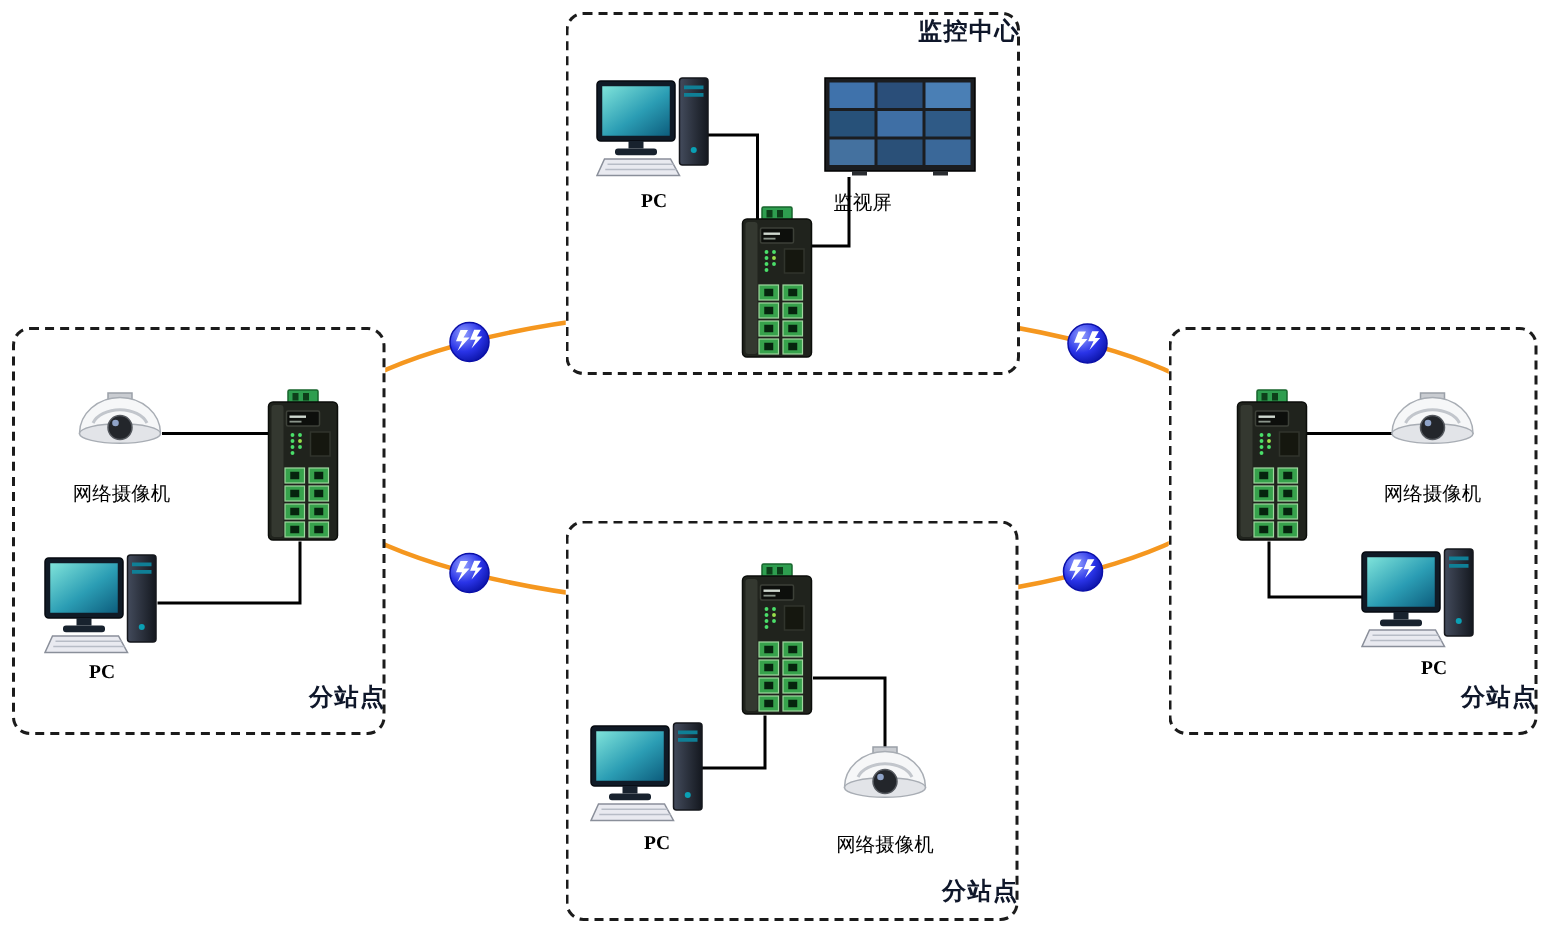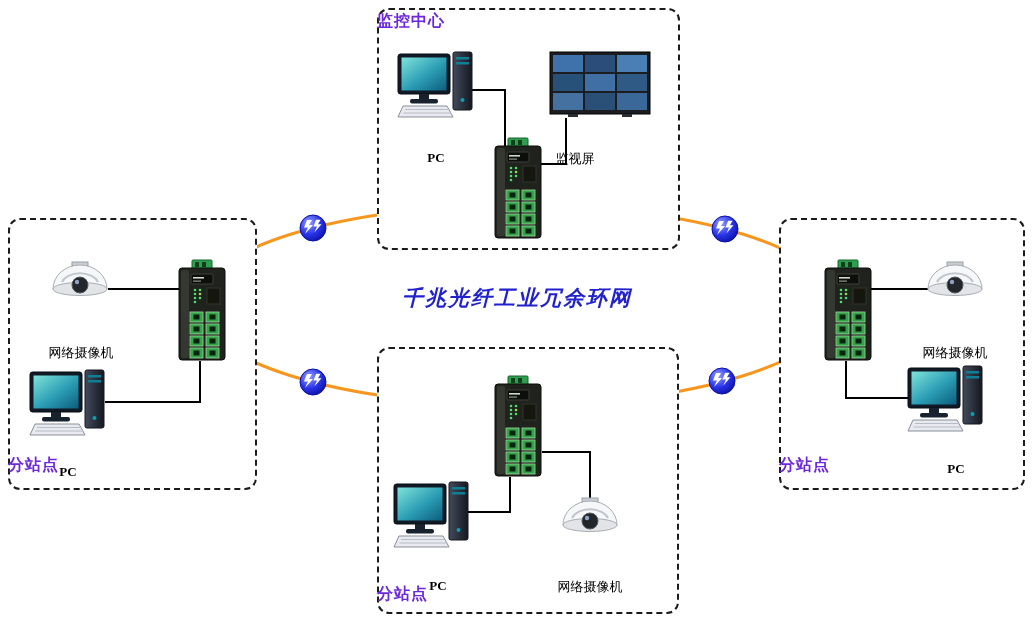--- a/index.html
+++ b/index.html
@@ -4,23 +4,23 @@
 <style>
   html,body{margin:0;padding:0;background:#fff;}
   .canvas{position:relative;width:1033px;height:624px;background:#fff;overflow:hidden;
           font-family:"Liberation Serif",serif;}
   .layer{position:absolute;left:0;top:0;}
   .ring-layer{z-index:0;}
   .site-box{position:absolute;box-sizing:border-box;border:2px dashed #1b1b1b;
             border-radius:12px;background:#fff;z-index:1;}
   .device-layer{z-index:2;}
   .lbl{position:absolute;z-index:3;text-align:center;color:#000;font-size:13px;
-       font-family:"Liberation Serif",serif;margin-top:24px;}
+       font-family:"Liberation Serif",serif;}
   .pc-lbl{font-weight:bold;}
-  .site-label{position:absolute;z-index:3;text-align:left;color:#6d28d9;
+  .site-label{position:absolute;z-index:3;text-align:right;color:#0f172a;
               font-size:16px;font-weight:bold;letter-spacing:1px;}
   .main-title{position:absolute;z-index:3;text-align:center;color:#2222cc;
               font-size:21px;font-weight:bold;font-style:italic;letter-spacing:2px;
               font-family:"DejaVu Serif","Liberation Serif",serif;}
 </style>
 </head>
 <body>
 
 <div class="canvas">
 
@@ -156,21 +156,20 @@
     <use href="#switch" x="492" y="376"></use>
     <use href="#pc" x="394" y="480"></use>
     <use href="#camera" x="560" y="498"></use>
 
     <use href="#fiber" x="313" y="228"></use>
     <use href="#fiber" x="725" y="229"></use>
     <use href="#fiber" x="313" y="382"></use>
     <use href="#fiber" x="722" y="381"></use>
   </svg>
 
-  <div class="main-title" style="left:350px;top:284px;width:334px">千兆光纤工业冗余环网</div>
 
   <div class="site-label" style="left:377px;top:11px;width:303px">监控中心</div>
   <div class="site-label" style="left:8px;top:455px;width:249px">分站点</div>
   <div class="site-label" style="left:779px;top:455px;width:246px">分站点</div>
   <div class="site-label" style="left:377px;top:584px;width:302px">分站点</div>
 
   <div class="lbl pc-lbl" style="left:396px;top:126px;width:80px">PC</div>
   <div class="lbl" style="left:529px;top:126px;width:92px">监视屏</div>
 
   <div class="lbl" style="left:26px;top:320px;width:110px">网络摄像机</div>

